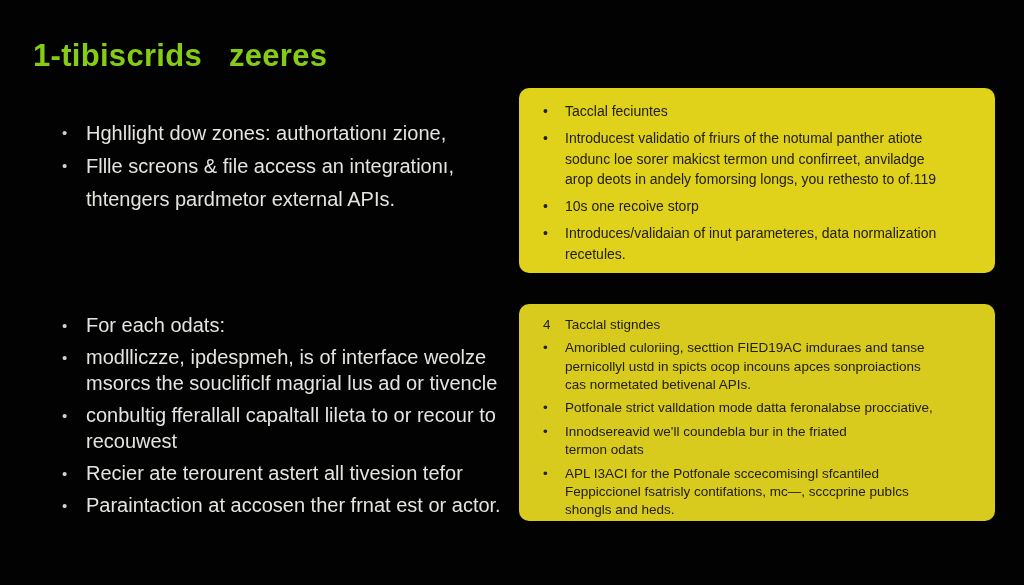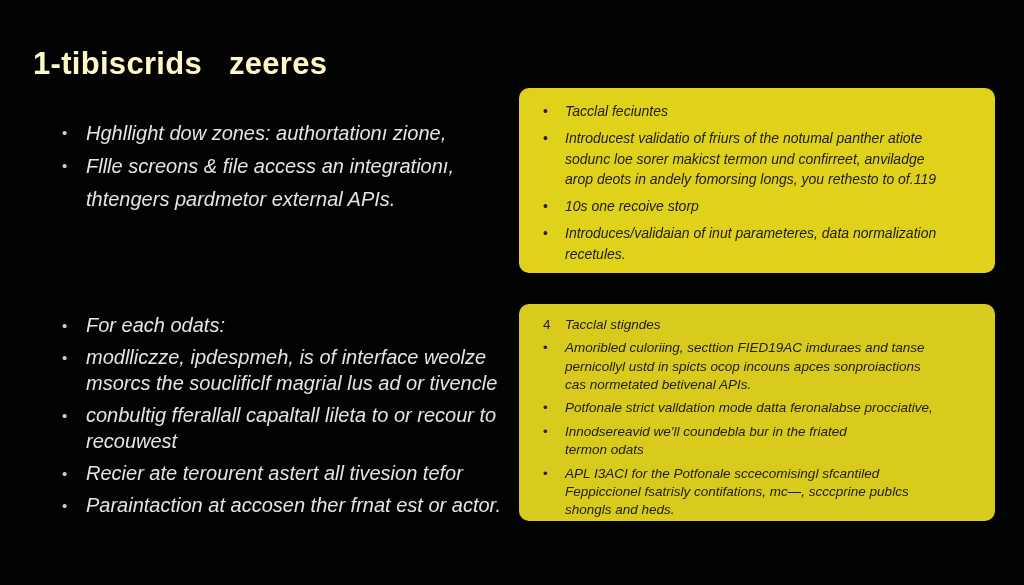--- a/index.html
+++ b/index.html
@@ -5,29 +5,29 @@
   html,body{margin:0;padding:0;background:#000;}
   #slide{
     position:relative;
     width:1024px;height:585px;
     background:#020202;
     font-family:"Liberation Sans", sans-serif;
     overflow:hidden;
   }
   
   .title{
-    position:absolute;left:33px;top:46px;
-    font-size:31px;font-weight:700;color:#fef9c3;
+    position:absolute;left:33px;top:38px;
+    font-size:31px;font-weight:700;color:#84cc16;
     letter-spacing:0.3px;white-space:nowrap;
   }
   .title .w2{margin-left:27px;}
   
   .item{display:flex;align-items:flex-start;}
   .item .marker{flex:0 0 24px;text-align:left;}
-  .item .text{flex:1;white-space:pre-line;font-style:italic;}
+  .item .text{flex:1;white-space:pre-line;}
   
   .left-group{position:absolute;color:#e6e4e0;font-size:20px;}
   #group1{left:62px;top:117px;width:452px;}
   #group1 .item{line-height:1.62;margin-bottom:1px;}
   #group1 .marker{font-size:15px;line-height:32px;color:#d2cfca;}
   #group2{left:62px;top:313px;width:462px;}
   #group2 .item{line-height:1.27;margin-bottom:7px;}
   #group2 .marker{font-size:15px;line-height:25px;color:#d2cfca;}
   
   .box{

